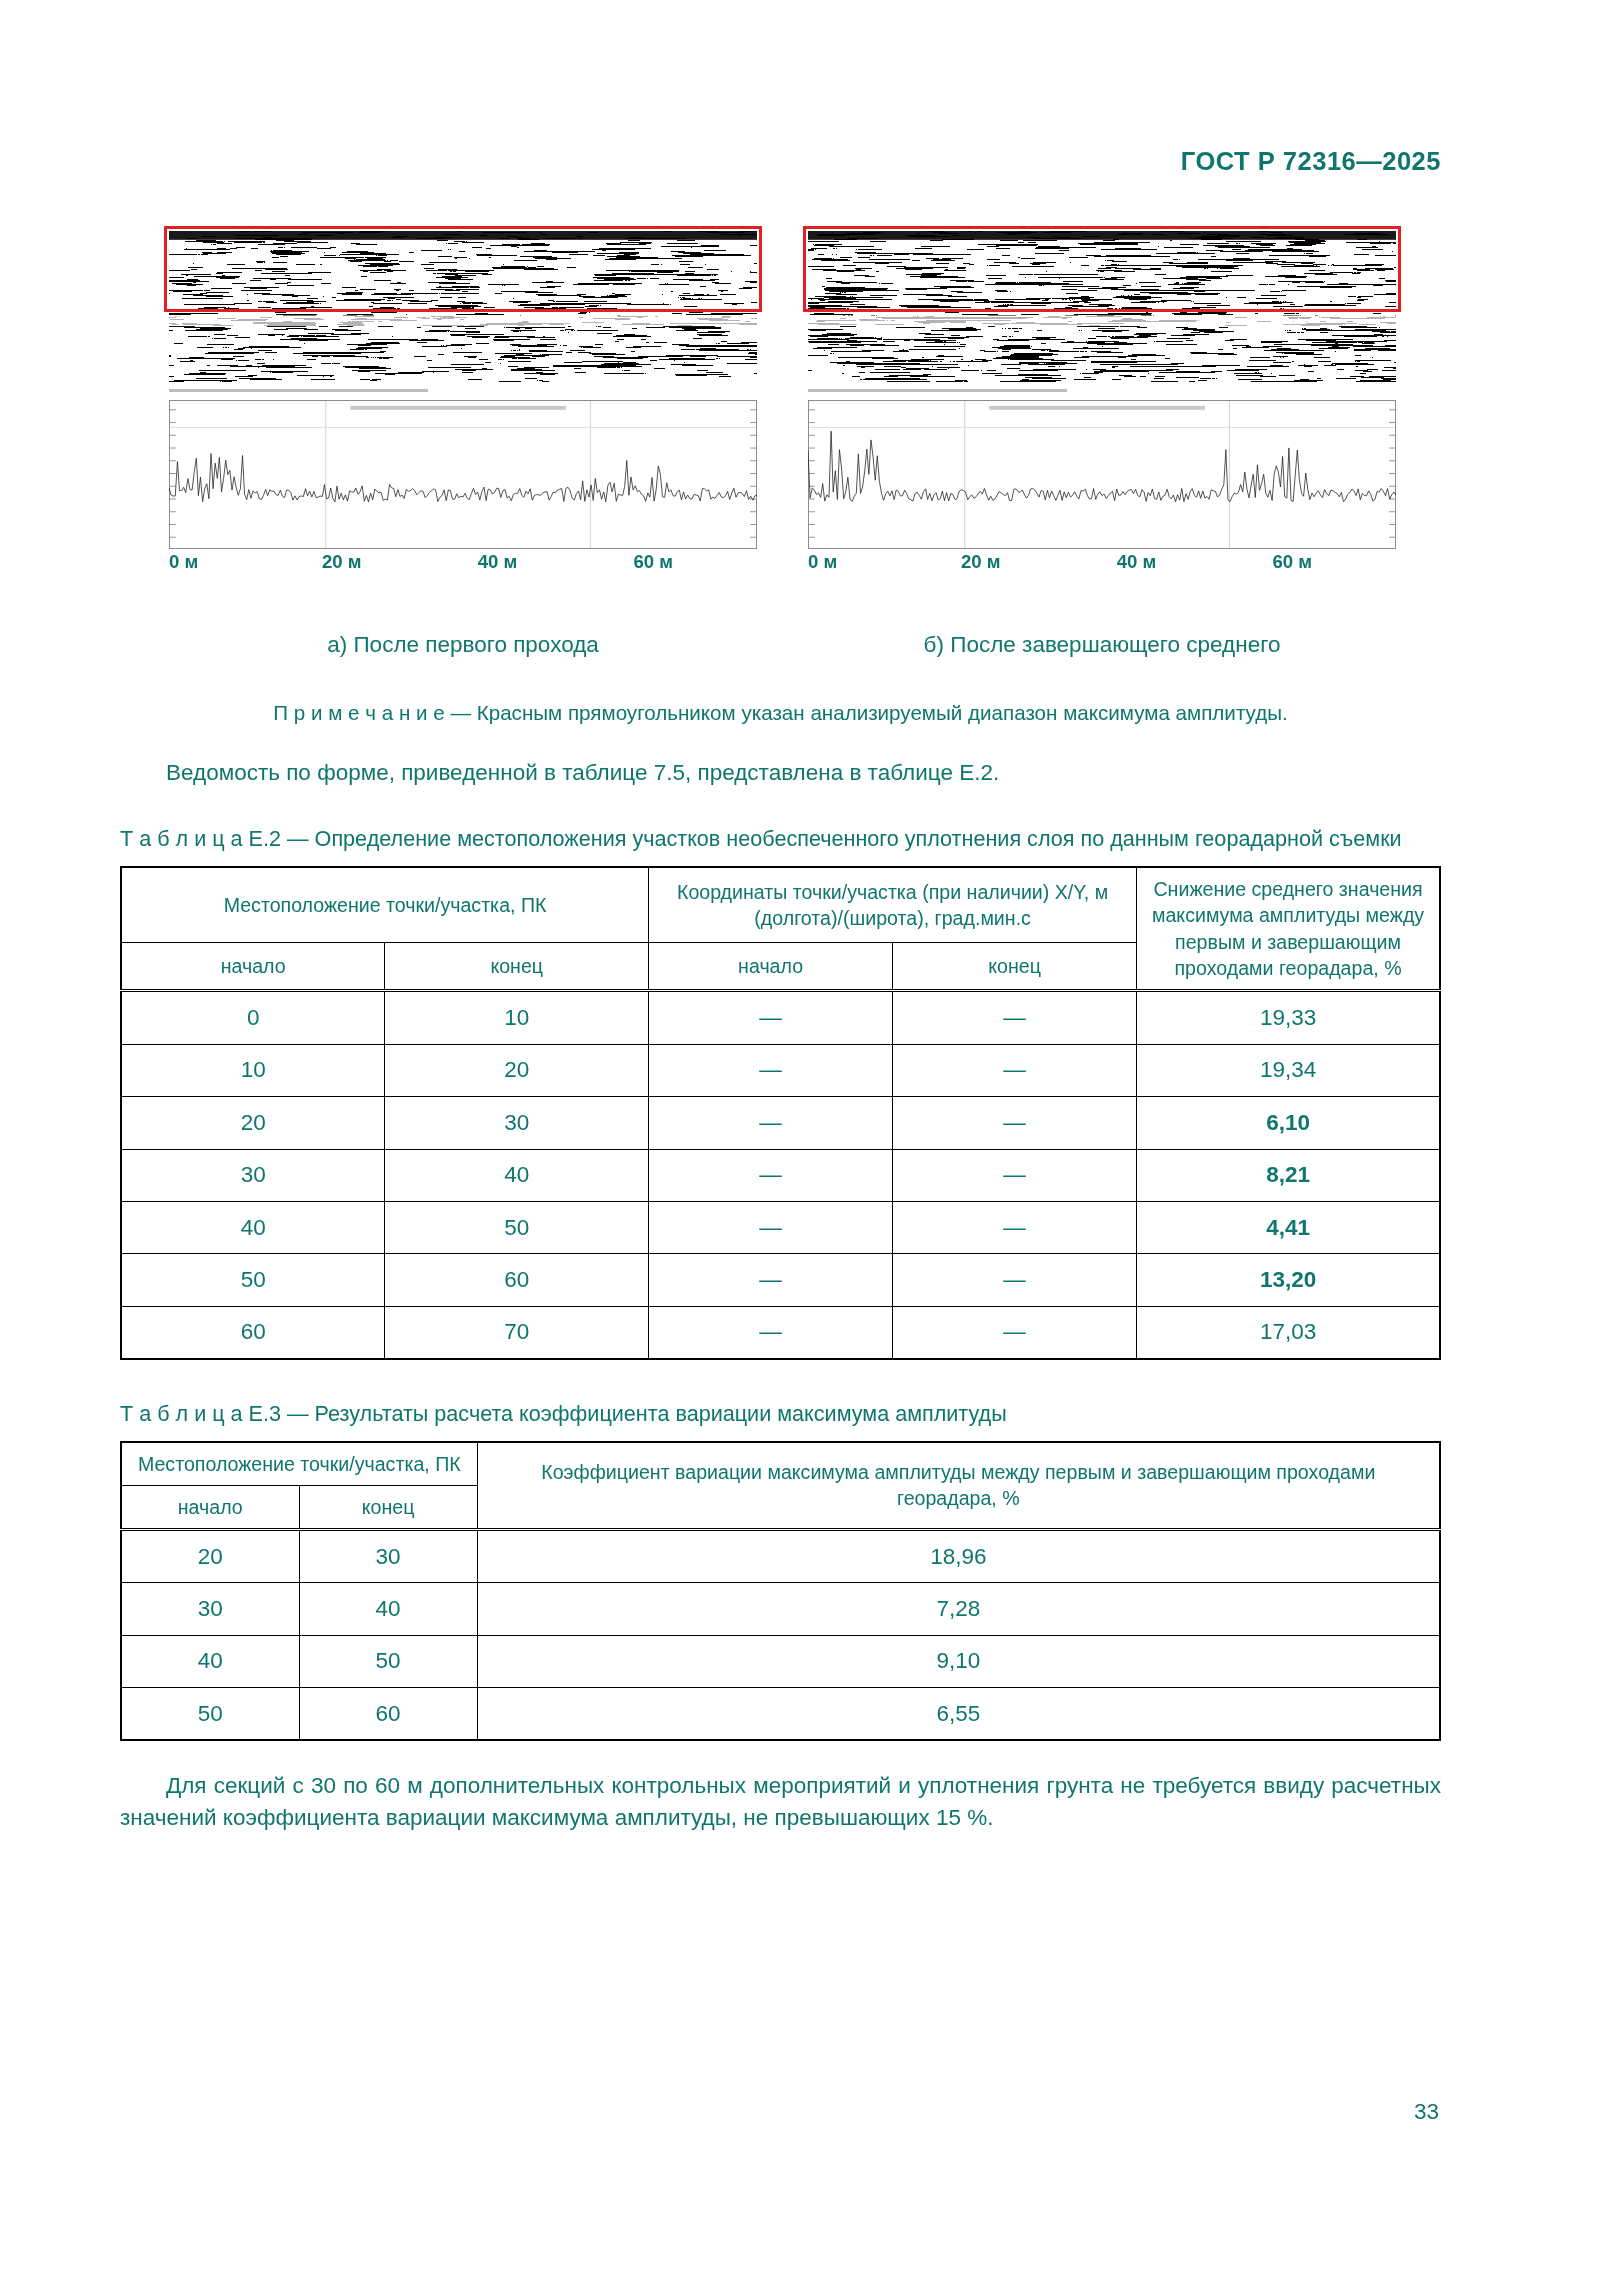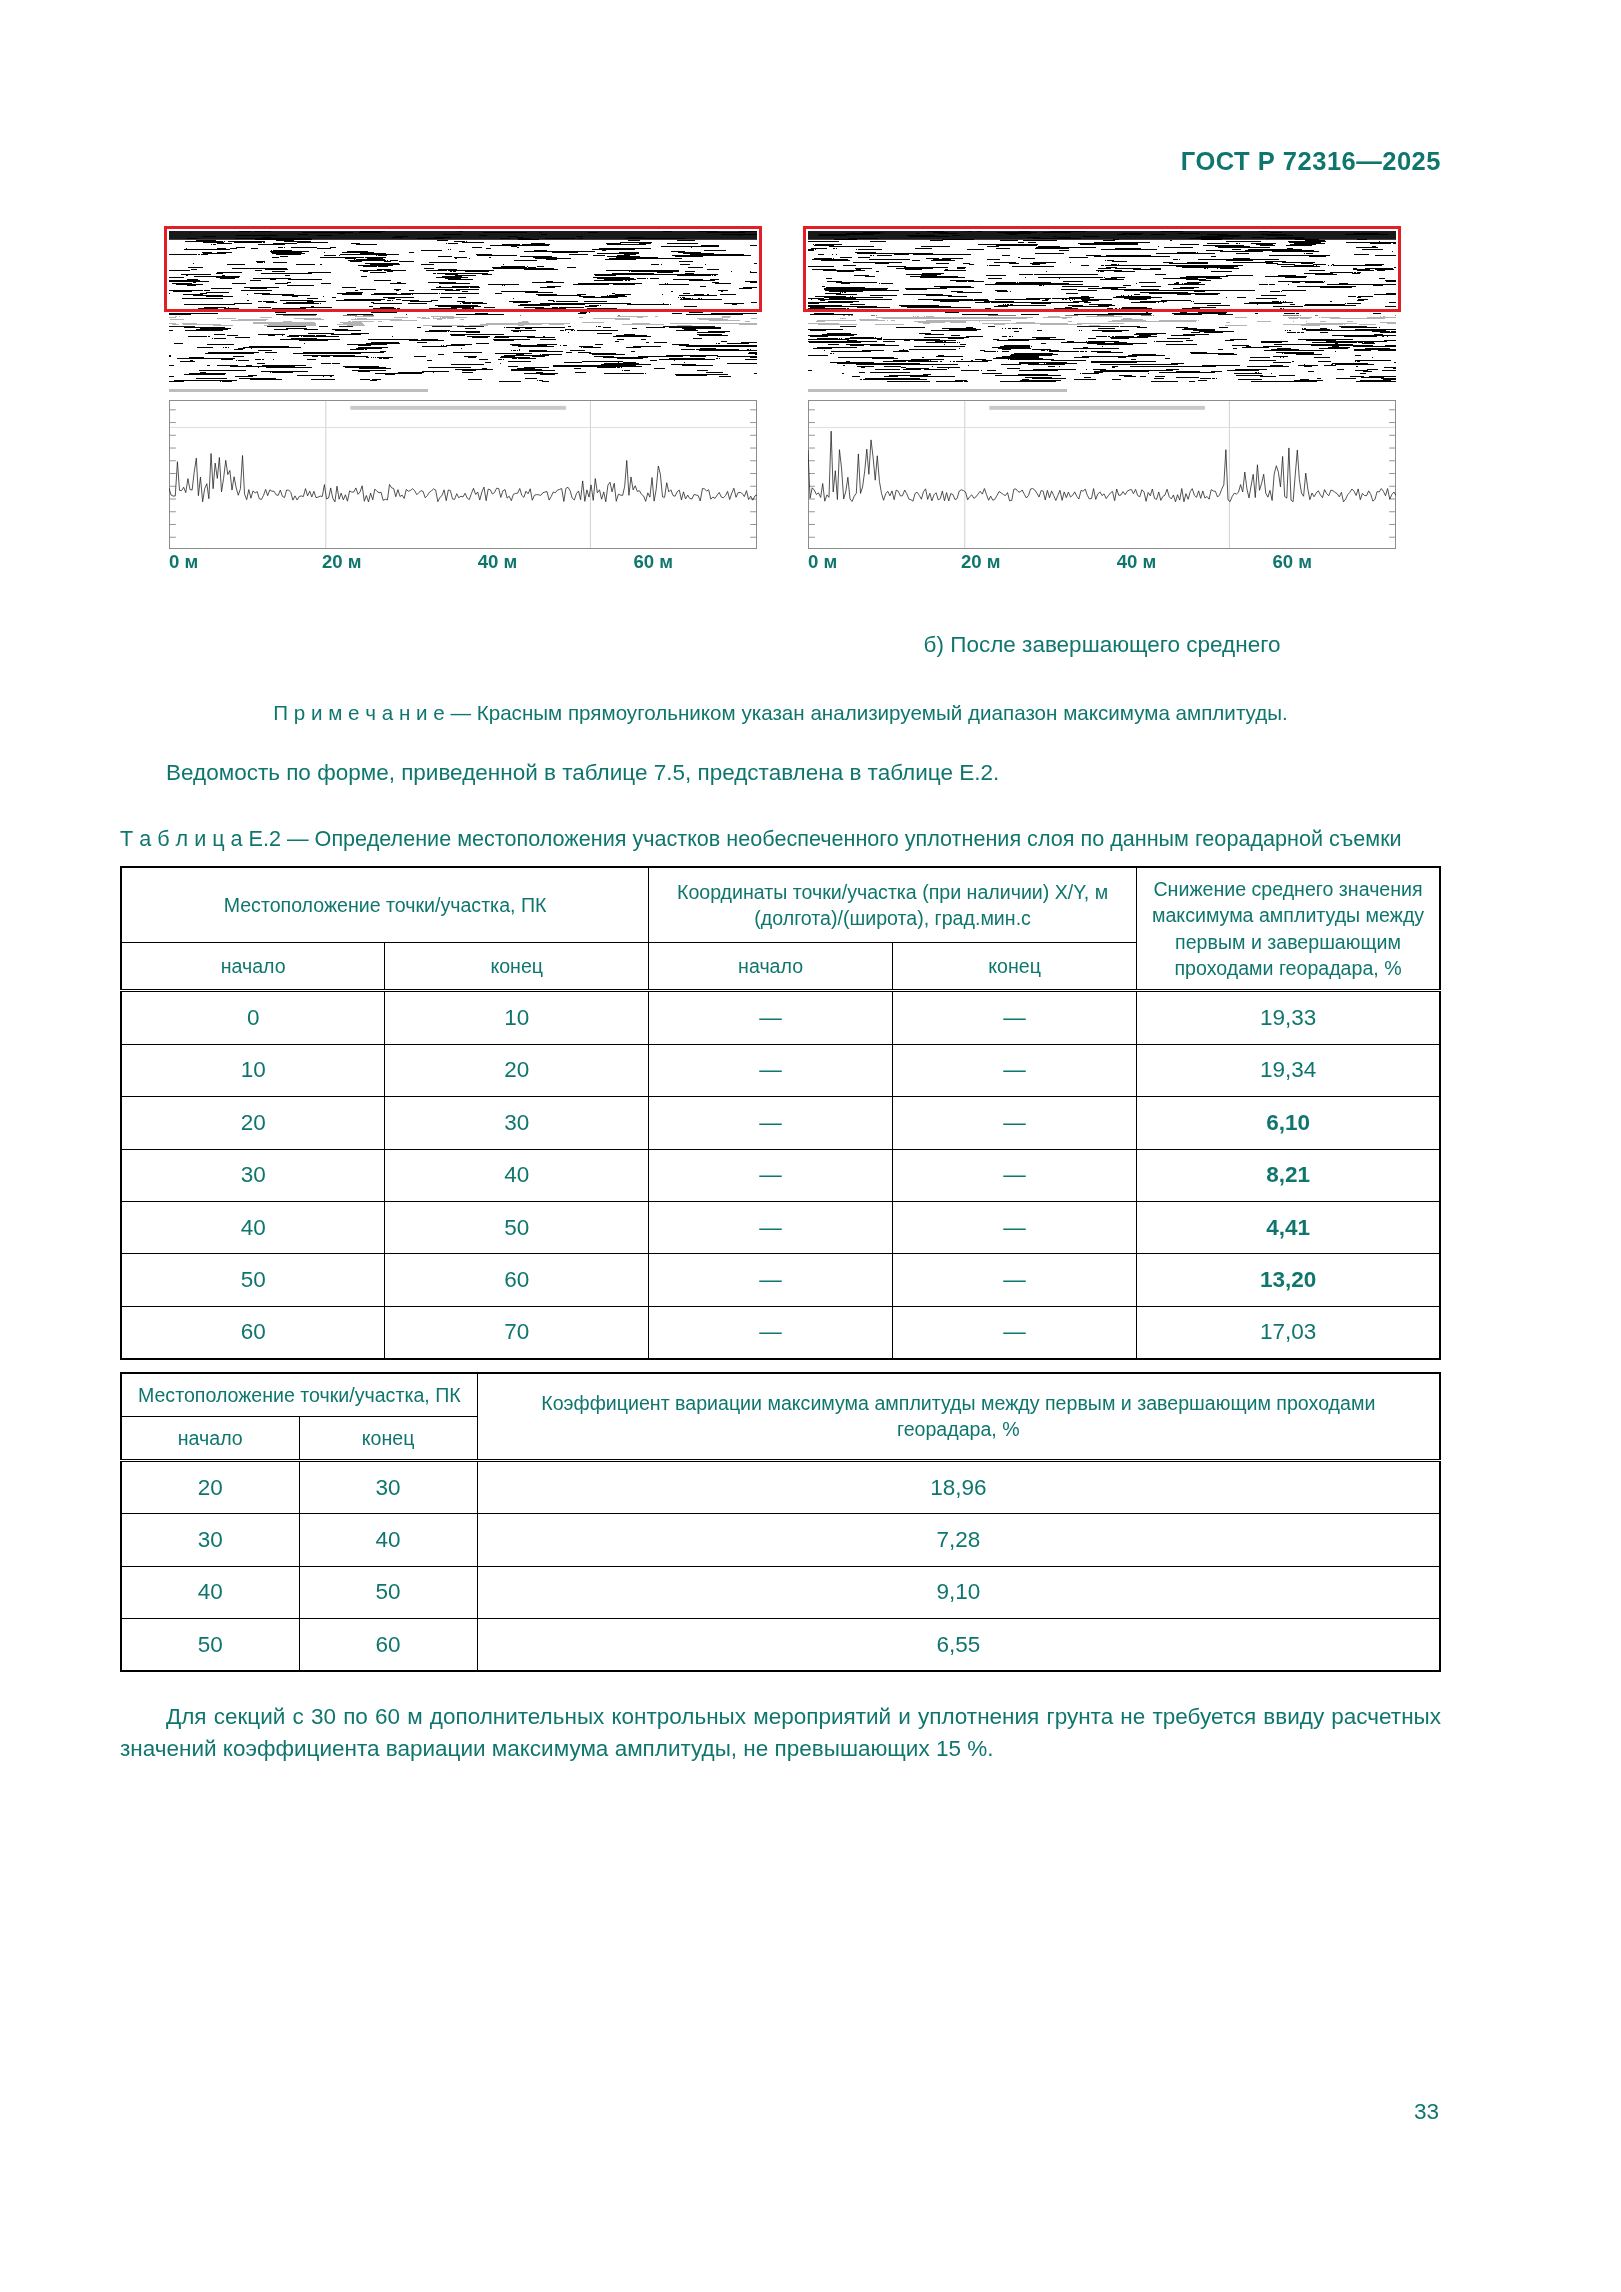--- a/index.html
+++ b/index.html
@@ -161,20 +161,21 @@
           <line x1="1" x2="7" y1="140" y2="140" stroke="#777" stroke-width="0.8"></line>
           <line x1="593" x2="599" y1="140" y2="140" stroke="#777" stroke-width="0.8"></line>
           <polyline points="0.0,89.7 2.1,97.0 4.3,98.0 6.4,97.9 8.6,62.9 10.7,92.2 12.9,92.4 15.0,89.0 17.1,94.5 19.3,80.2 21.4,91.4 23.6,91.8 25.7,73.7 27.9,59.3 30.0,97.6 32.1,78.6 34.3,103.8 36.4,90.5 38.6,85.4 40.7,100.7 42.9,54.6 45.0,90.5 47.1,64.4 49.3,80.0 51.4,58.6 53.6,93.7 55.7,80.0 57.9,61.5 60.0,76.1 62.1,71.9 64.3,91.9 66.4,78.3 68.6,89.7 70.7,97.2 72.9,90.4 75.0,56.6 77.1,96.0 79.3,101.7 81.4,91.4 83.6,100.2 85.7,92.7 87.9,94.9 90.0,93.4 92.1,100.7 94.3,101.5 96.4,97.4 98.6,91.2 100.7,97.6 102.9,91.7 105.0,93.1 107.1,93.0 109.3,96.7 111.4,97.3 113.6,91.9 115.7,98.2 117.9,99.5 120.0,91.9 122.1,91.9 124.3,94.3 126.4,102.1 128.6,97.8 130.7,102.0 132.9,98.4 135.0,97.9 137.1,98.5 139.3,90.4 141.4,97.8 143.6,93.0 145.7,98.9 147.9,93.2 150.0,99.6 152.1,99.1 154.3,98.0 156.4,98.5 158.6,86.3 160.7,100.9 162.9,99.9 165.0,89.7 167.1,100.1 169.3,104.0 171.4,87.9 173.6,101.2 175.7,95.0 177.9,101.9 180.0,96.7 182.1,103.2 184.3,92.7 186.4,93.9 188.6,93.9 190.7,89.7 192.9,96.2 195.0,93.7 197.1,87.5 199.3,103.3 201.4,97.4 203.6,104.0 205.7,95.0 207.9,101.8 210.0,90.9 212.1,93.0 214.3,94.7 216.4,94.1 218.6,102.5 220.7,101.2 222.9,102.0 225.0,86.1 227.1,89.6 229.3,90.3 231.4,98.7 233.6,91.4 235.7,98.4 237.9,97.1 240.0,100.4 242.1,91.2 244.3,93.1 246.4,92.3 248.6,90.4 250.7,92.6 252.9,96.6 255.0,94.4 257.1,92.5 259.3,93.3 261.4,99.7 263.6,97.5 265.7,94.2 267.9,92.5 270.0,90.7 272.1,91.8 274.3,103.7 276.4,99.4 278.6,97.4 280.7,91.7 282.9,102.7 285.0,91.8 287.1,92.3 289.3,101.0 291.4,101.4 293.6,95.6 295.7,99.7 297.9,98.2 300.0,98.9 302.1,95.1 304.3,100.1 306.4,101.6 308.6,95.4 310.7,90.1 312.9,96.4 315.0,93.9 317.1,102.0 319.3,93.7 321.4,88.8 323.6,102.7 325.7,90.9 327.9,91.6 330.0,95.9 332.1,94.4 334.3,90.0 336.4,90.3 338.6,99.4 340.7,92.6 342.9,91.4 345.0,100.1 347.1,98.2 349.3,102.7 351.4,96.3 353.6,95.3 355.7,95.1 357.9,90.3 360.0,97.3 362.1,99.3 364.3,93.0 366.4,95.7 368.6,90.6 370.7,102.3 372.9,97.2 375.0,96.5 377.1,96.7 379.3,97.3 381.4,94.7 383.6,93.9 385.7,93.4 387.9,102.1 390.0,98.5 392.1,93.9 394.3,94.6 396.4,91.9 398.6,91.2 400.7,90.3 402.9,103.5 405.0,90.2 407.1,89.0 409.3,92.5 411.4,100.1 413.6,102.0 415.7,95.6 417.9,92.8 420.0,101.7 422.1,82.5 424.3,103.4 426.4,91.7 428.6,99.0 430.7,86.6 432.9,102.4 435.0,80.1 437.1,94.6 439.3,91.6 441.4,101.2 443.6,93.8 445.7,103.8 447.9,86.8 450.0,83.9 452.1,93.7 454.3,85.0 456.4,103.3 458.6,96.1 460.7,97.0 462.9,97.3 465.0,88.0 467.1,61.7 469.3,97.2 471.4,78.5 473.6,91.7 475.7,87.5 477.9,93.3 480.0,92.5 482.1,96.2 484.3,97.9 486.4,103.4 488.6,94.7 490.7,99.1 492.9,79.1 495.0,103.2 497.1,91.4 499.3,67.3 501.4,75.7 503.6,98.8 505.7,99.3 507.9,84.4 510.0,93.7 512.1,91.6 514.3,97.4 516.4,98.2 518.6,93.6 520.7,91.9 522.9,101.9 525.0,93.7 527.1,100.9 529.3,97.0 531.4,100.5 533.6,101.0 535.7,96.4 537.9,96.9 540.0,97.5 542.1,103.0 544.3,90.3 546.4,90.7 548.6,92.8 550.7,91.6 552.9,101.2 555.0,99.0 557.1,100.4 559.3,97.2 561.4,94.3 563.6,99.0 565.7,99.8 567.9,97.5 570.0,93.2 572.1,101.5 574.3,94.9 576.4,90.0 578.6,99.2 580.7,94.6 582.9,94.2 585.0,95.5 587.1,98.5 589.3,92.5 591.4,101.5 593.6,98.1 595.7,102.2 597.9,97.8 600.0,96.9" fill="none" stroke="#222" stroke-width="0.8"></polyline>
         </svg>
       <div class="axis-labels">
         <span>0 м</span>
         <span>20 м</span>
         <span>40 м</span>
         <span>60 м</span>
       </div>
+      <div class="panel-caption">а) После первого прохода</div>
     </div>
 
     <div class="panel">
       <div class="radargram-wrap">
         <svg class="radargram" viewBox="0 0 600 154" preserveAspectRatio="none">
           <defs>
             <filter id="rgB" x="-5%" y="-5%" width="110%" height="110%">
               <feTurbulence type="fractalNoise" baseFrequency="0.011 0.32" numOctaves="4" seed="23"></feTurbulence>
               <feColorMatrix type="matrix" values="0.6 0.3 0.1 0 0  0.6 0.3 0.1 0 0  0.6 0.3 0.1 0 0  0 0 0 0 1"></feColorMatrix>
               <feComponentTransfer>
@@ -307,20 +308,21 @@
           <td>60</td>
           <td>70</td>
           <td>—</td>
           <td>—</td>
           <td>17,03</td>
         </tr>
       </tbody>
   </table>
 
 
+  <div class="table-label e3">Т а б л и ц а   Е.3 — Результаты расчета коэффициента вариации максимума амплитуды</div>
   <table class="gost">
     <colgroup>
       <col style="width:13.5%">
         <col style="width:13.5%">
       <col style="width:73%">
     </colgroup>
     <thead>
       <tr>
         <th colspan="2">Местоположение точки/участка, ПК</th>
         <th rowspan="2">Коэффициент вариации максимума амплитуды между первым и завершающим проходами георадара, %</th>

